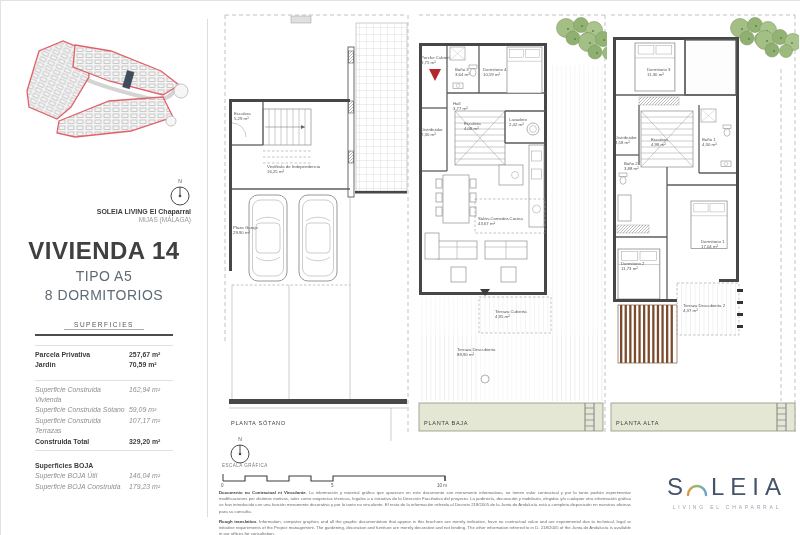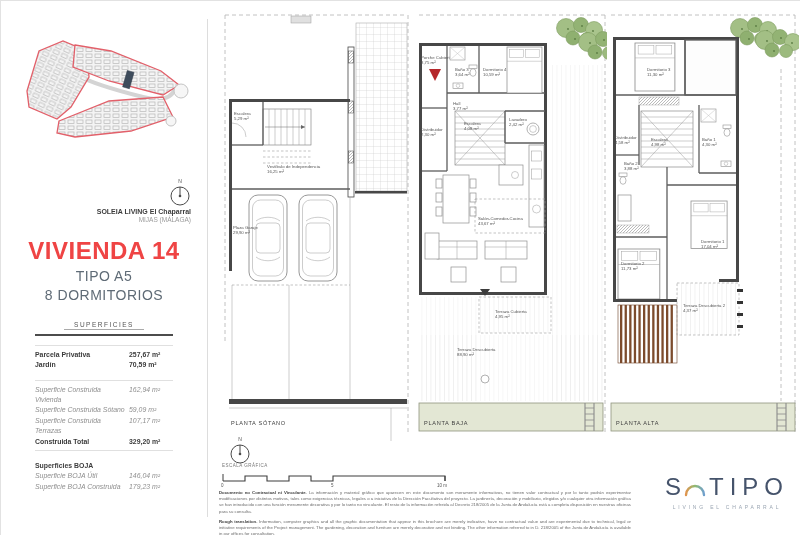--- a/index.html
+++ b/index.html
@@ -10,21 +10,21 @@
   }
   .abs { position:absolute; }
   svg text { font-family:"Liberation Sans", sans-serif; }
 
   
   .vdiv { left:206px; top:18px; width:1px; height:498px; background:#dddddd; }
   .proj-block { left:18px; top:206px; width:172px; text-align:right; line-height:1.35; }
   .proj-name { font-size:7px; font-weight:bold; color:#3c3c3c; }
   .proj-loc  { font-size:6.5px; color:#9a9a9a; }
   .title-block { left:0px; top:236px; width:206px; text-align:center; }
-  .vtitle { font-size:24px; font-weight:bold; color:#ef4444; letter-spacing:0.5px; }
+  .vtitle { font-size:24px; font-weight:bold; color:#404040; letter-spacing:0.5px; }
   .vsub { font-size:14px; color:#5f6b76; margin-top:3px; letter-spacing:0.5px; }
   .sup-wrap { left:34px; top:312px; width:138px; }
   .sup-head-row { text-align:center; }
   .sup-header { display:inline-block; font-size:6.5px; letter-spacing:1.5px; color:#555;
     border-bottom:1px solid #aaa; padding:0 10px 1px 10px; }
   .sup-rule { height:2px; background:#4c4c4c; margin-top:3px; }
   .sup-table { margin-top:9px; }
   .grp-rule { height:1px; background:#e0e0e0; margin:3px 0 4px 0; }
   .sup-row { display:flex; font-size:6.9px; color:#8f8f8f; line-height:1.5; }
   .sup-row .l { flex:1; }
@@ -480,18 +480,18 @@
     <p><b>Rough translation.</b>
        <span>Information, computer graphics and all the graphic documentation that appear in this brochure are merely indicative, have no contractual value and are experimental due to technical, legal or initiative requirements of the Project management. The gardening, decoration and furniture are merely decorative and not binding. The other information referred to in D. 218/2005 of the Junta de Andalucía is available in our offices for consultation.</span></p>
   </div>
 
   <div class="abs logo">
     <div class="logo-word">
       <span class="sp">S</span>
       <svg width="24" height="22" viewBox="0 0 24 22" style="margin:0 2px 2px -4px">
         <path d="M3,18 A 9,9 0 0 1 21,18" fill="none" stroke="url(#rg)" stroke-width="2.4" stroke-linecap="round"></path>
       </svg>
-      <span class="sp">TIPO</span>
+      <span class="sp">LEIA</span>
     </div>
     <div class="logo-tag">LIVING EL CHAPARRAL</div>
   </div>
 
 </div>
 
 </body></html>

